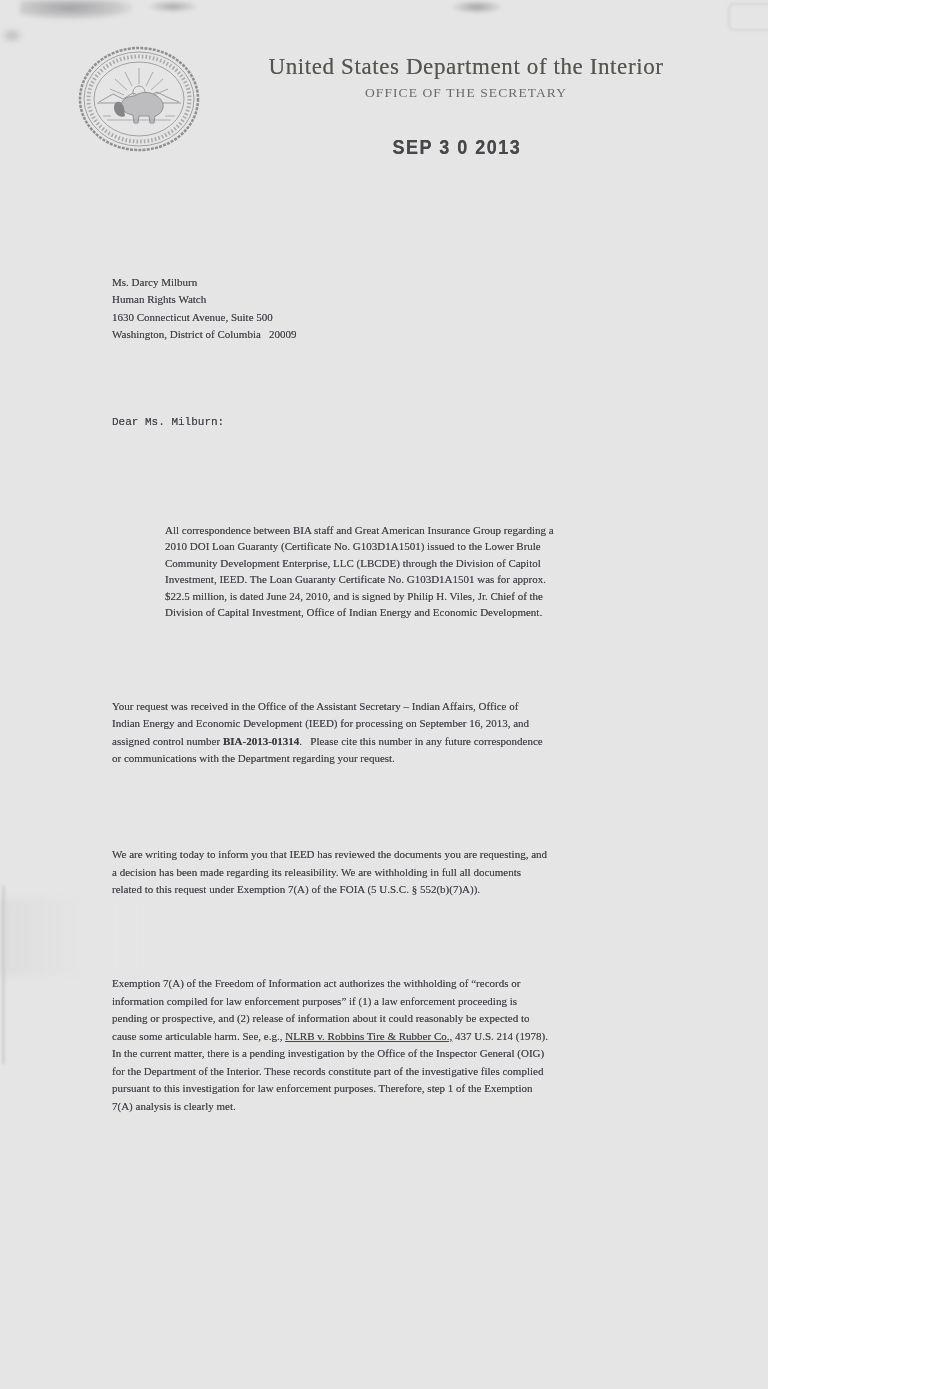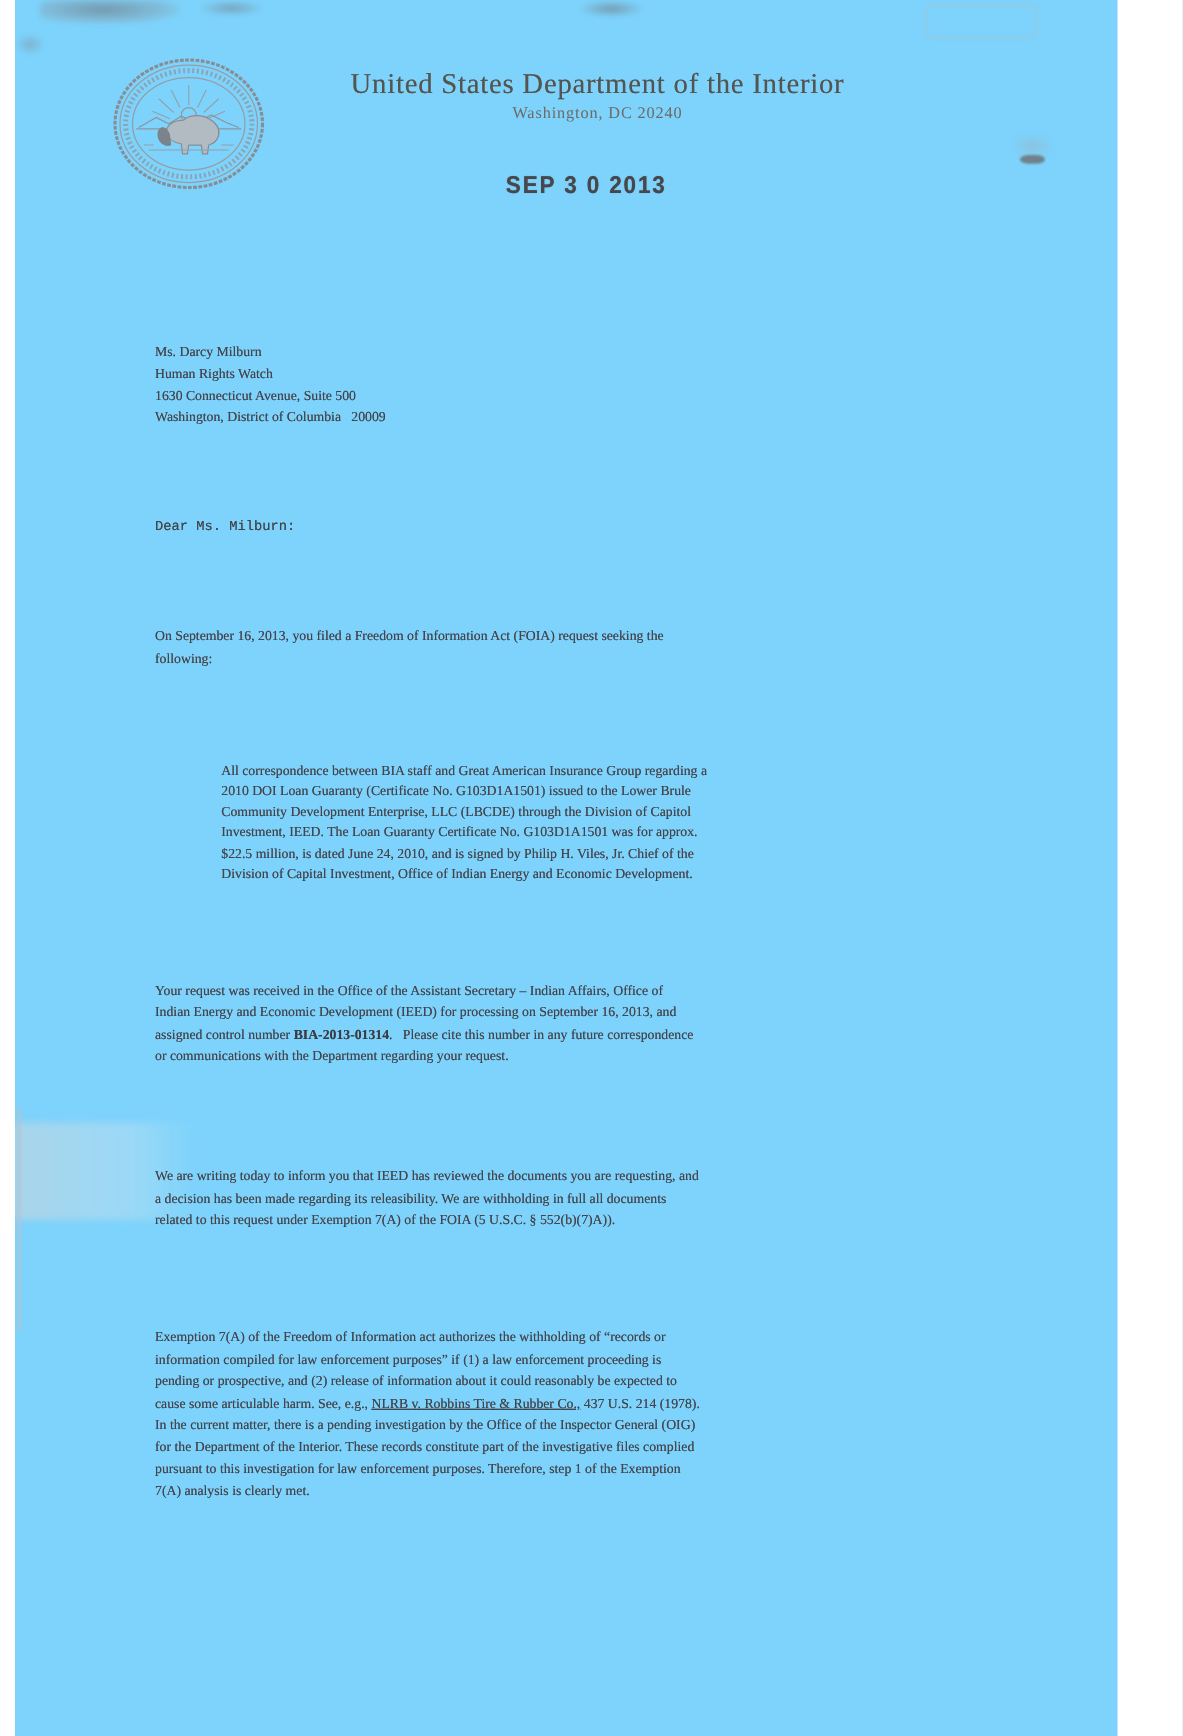--- a/index.html
+++ b/index.html
@@ -1,25 +1,24 @@
 <!DOCTYPE html>
 <html><head>
 <meta charset="utf-8">
 <style>
   html, body { margin: 0; padding: 0; background: #ffffff; }
 
   .page {
     position: relative;
-    width: 882px;
+    width: 768px;
     height: 1389px;
-    background: #7dd3fc;
+    background: #e5e5e5;
     overflow: hidden;
     font-family: "Liberation Serif", serif;
     color: #45444b;
-    margin-left: 12px;
   }
 
   
   .seal {
     position: absolute;
     left: 77px;
     top: 46px;
     width: 124px;
     height: 106px;
     filter: blur(0.4px);
@@ -175,36 +174,34 @@
     <path d="M40 56 C37 57 36 62 38 66 C40 70 45 72 48 70 L47 62 C46 58 43 55 40 56 Z" fill="#7c7c7f"></path>
     <g stroke="#98989b" stroke-width="0.8">
       <line x1="30" y1="74" x2="94" y2="74"></line>
       <line x1="26" y1="70" x2="34" y2="70"></line>
       <line x1="88" y1="70" x2="98" y2="70"></line>
     </g>
   </svg>
 
   <div class="header-block">
     <div class="dept-title">United States Department of the Interior</div>
-    <div class="city-line">Washington, DC  20240</div>
+    <div class="office-line">OFFICE OF THE SECRETARY</div>
   </div>
 
   <div class="date-stamp">SEP 3 0 2013</div>
 
   <div class="letter-body">
 
     <p class="recipient">Ms. Darcy Milburn
 Human Rights Watch
 1630 Connecticut Avenue, Suite 500
 Washington, District of Columbia   20009</p>
 
     <p class="salutation">Dear Ms. Milburn:</p>
 
-    <p class="para-opening">On September 16, 2013, you filed a Freedom of Information Act (FOIA) request seeking the
-following:</p>
 
     <p class="block-quote">All correspondence between BIA staff and Great American Insurance Group regarding a
 2010 DOI Loan Guaranty (Certificate No. G103D1A1501) issued to the Lower Brule
 Community Development Enterprise, LLC (LBCDE) through the Division of Capitol
 Investment, IEED. The Loan Guaranty Certificate No. G103D1A1501 was for approx.
 $22.5 million, is dated June 24, 2010, and is signed by Philip H. Viles, Jr. Chief of the
 Division of Capital Investment, Office of Indian Energy and Economic Development.</p>
 
     <p class="para-receipt"><span>Your request was received in the Office of the Assistant Secretary – Indian Affairs, Office of
 Indian Energy and Economic Development (IEED) for processing on September 16, 2013, and

